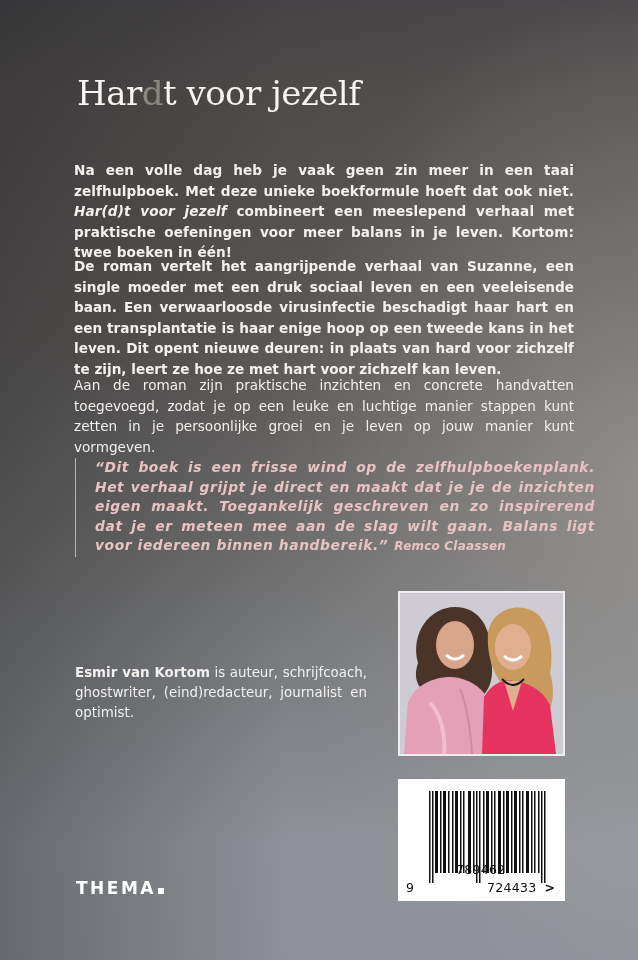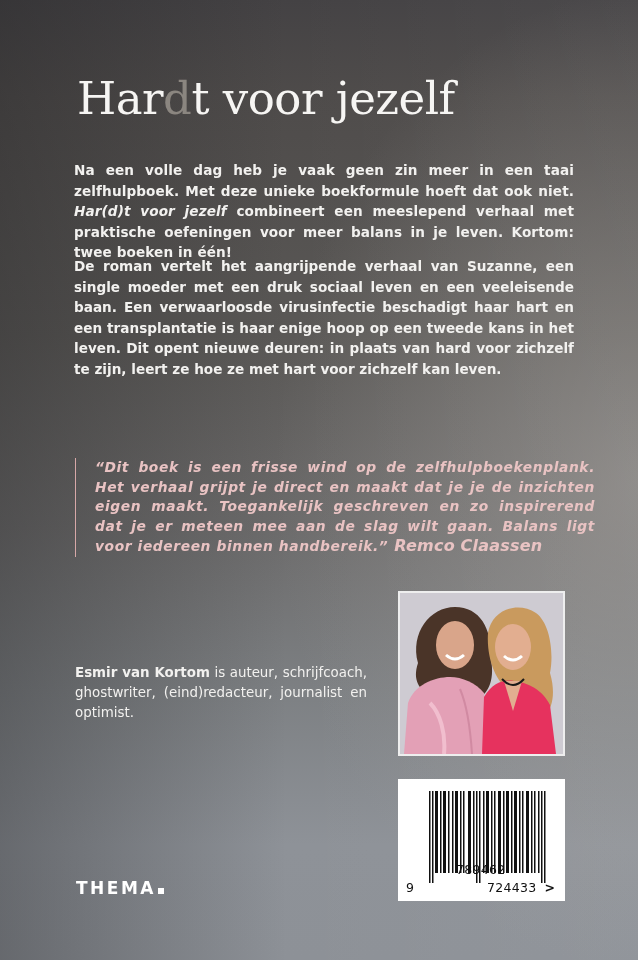--- a/index.html
+++ b/index.html
@@ -15,21 +15,21 @@
   }
   .cover::after {
     content: ""; position: absolute; inset: 0; pointer-events: none;
     background: linear-gradient(90deg, rgba(30,30,32,0.35) 0%, rgba(30,30,32,0) 45%, rgba(255,255,255,0.04) 100%);
   }
   .content { position: absolute; inset: 0; z-index: 1; }
 
   .title {
     position: absolute; left: 77px; top: 76px;
     font-family: "DejaVu Serif", serif; font-weight: 300;
-    font-size: 45px; color: #f6f5f3; letter-spacing: -0.5px;
+    font-size: 34px; color: #f6f5f3; letter-spacing: -0.5px;
     margin: 0; line-height: 1;
   }
   .title .dim { color: #8b8680; }
 
   .para {
     position: absolute; left: 74px; width: 500px; margin: 0;
     color: #f2f1ef; font-size: 13.6px; line-height: 20.5px;
     text-align: justify;
   }
   .para.intro { top: 160px; font-weight: bold; letter-spacing: 0.1px; }
@@ -37,21 +37,21 @@
   .para.story { top: 256px; font-weight: bold; }
   .para.extra { top: 375px; }
 
   .quote {
     position: absolute; left: 75px; top: 458px; width: 500px;
     border-left: 1.5px solid #d7a8a8; padding-left: 19px;
     color: #e9c3c3; font-size: 13.8px; line-height: 19.5px;
     font-style: italic; font-weight: bold; letter-spacing: 0.6px;
     text-align: justify;
   }
-  .quote .author { font-size: 16px; font-weight: bold; font-style: italic; letter-spacing: 0.2px; margin-left: 6px; }
+  .quote .author { font-size: 12px; font-weight: bold; font-style: italic; letter-spacing: 0.2px; margin-left: 6px; }
 
   .bio {
     position: absolute; left: 75px; width: 292px; margin: 0;
     color: #f2f1ef; font-size: 13.4px; line-height: 20px;
     text-align: justify;
   }
   .bio b { font-weight: bold; }
   .bio.one { top: 587px; }
   .bio.two { top: 663px; }
 
@@ -88,20 +88,21 @@
 
 <div class="cover">
   <div class="content">
 
     <h1 class="title"><span>Har</span><span class="dim">d</span><span>t voor jezelf</span></h1>
 
     <p class="para intro"><span>Na een volle dag heb je vaak geen zin meer in een taai zelfhulpboek. Met deze unieke boekformule hoeft dat ook niet. </span><em>Har(d)t voor jezelf</em><span> combineert een meeslepend verhaal met praktische oefeningen voor meer balans in je leven. Kortom: twee boeken in één!</span></p>
 
     <p class="para story">De roman vertelt het aangrijpende verhaal van Suzanne, een single moeder met een druk sociaal leven en een veeleisende baan. Een verwaarloosde virusinfectie beschadigt haar hart en een transplantatie is haar enige hoop op een tweede kans in het leven. Dit opent nieuwe deuren: in plaats van hard voor zichzelf te zijn, leert ze hoe ze met hart voor zichzelf kan leven.</p>
 
+    <p class="para extra">Aan de roman zijn praktische inzichten en concrete handvatten toegevoegd, zodat je op een leuke en luchtige manier stappen kunt zetten in je persoonlijke groei en je leven op jouw manier kunt vormgeven.</p>
 
     <div class="quote"><span>“Dit boek is een frisse wind op de zelfhulpboekenplank. Het verhaal grijpt je direct en maakt dat je je de inzichten eigen maakt. Toegankelijk geschreven en zo inspirerend dat je er meteen mee aan de slag wilt gaan. Balans ligt voor iedereen binnen handbereik.”</span><span class="author">Remco Claassen</span></div>
 
 
     <p class="bio two"><b>Esmir van Kortom</b><span> is auteur, schrijfcoach, ghostwriter, (eind)redacteur, journalist en optimist.</span></p>
 
     <div class="photo">
       <svg width="163" height="161" viewBox="0 0 163 161">
         <rect width="163" height="161" fill="#cecbd2"></rect>
 

